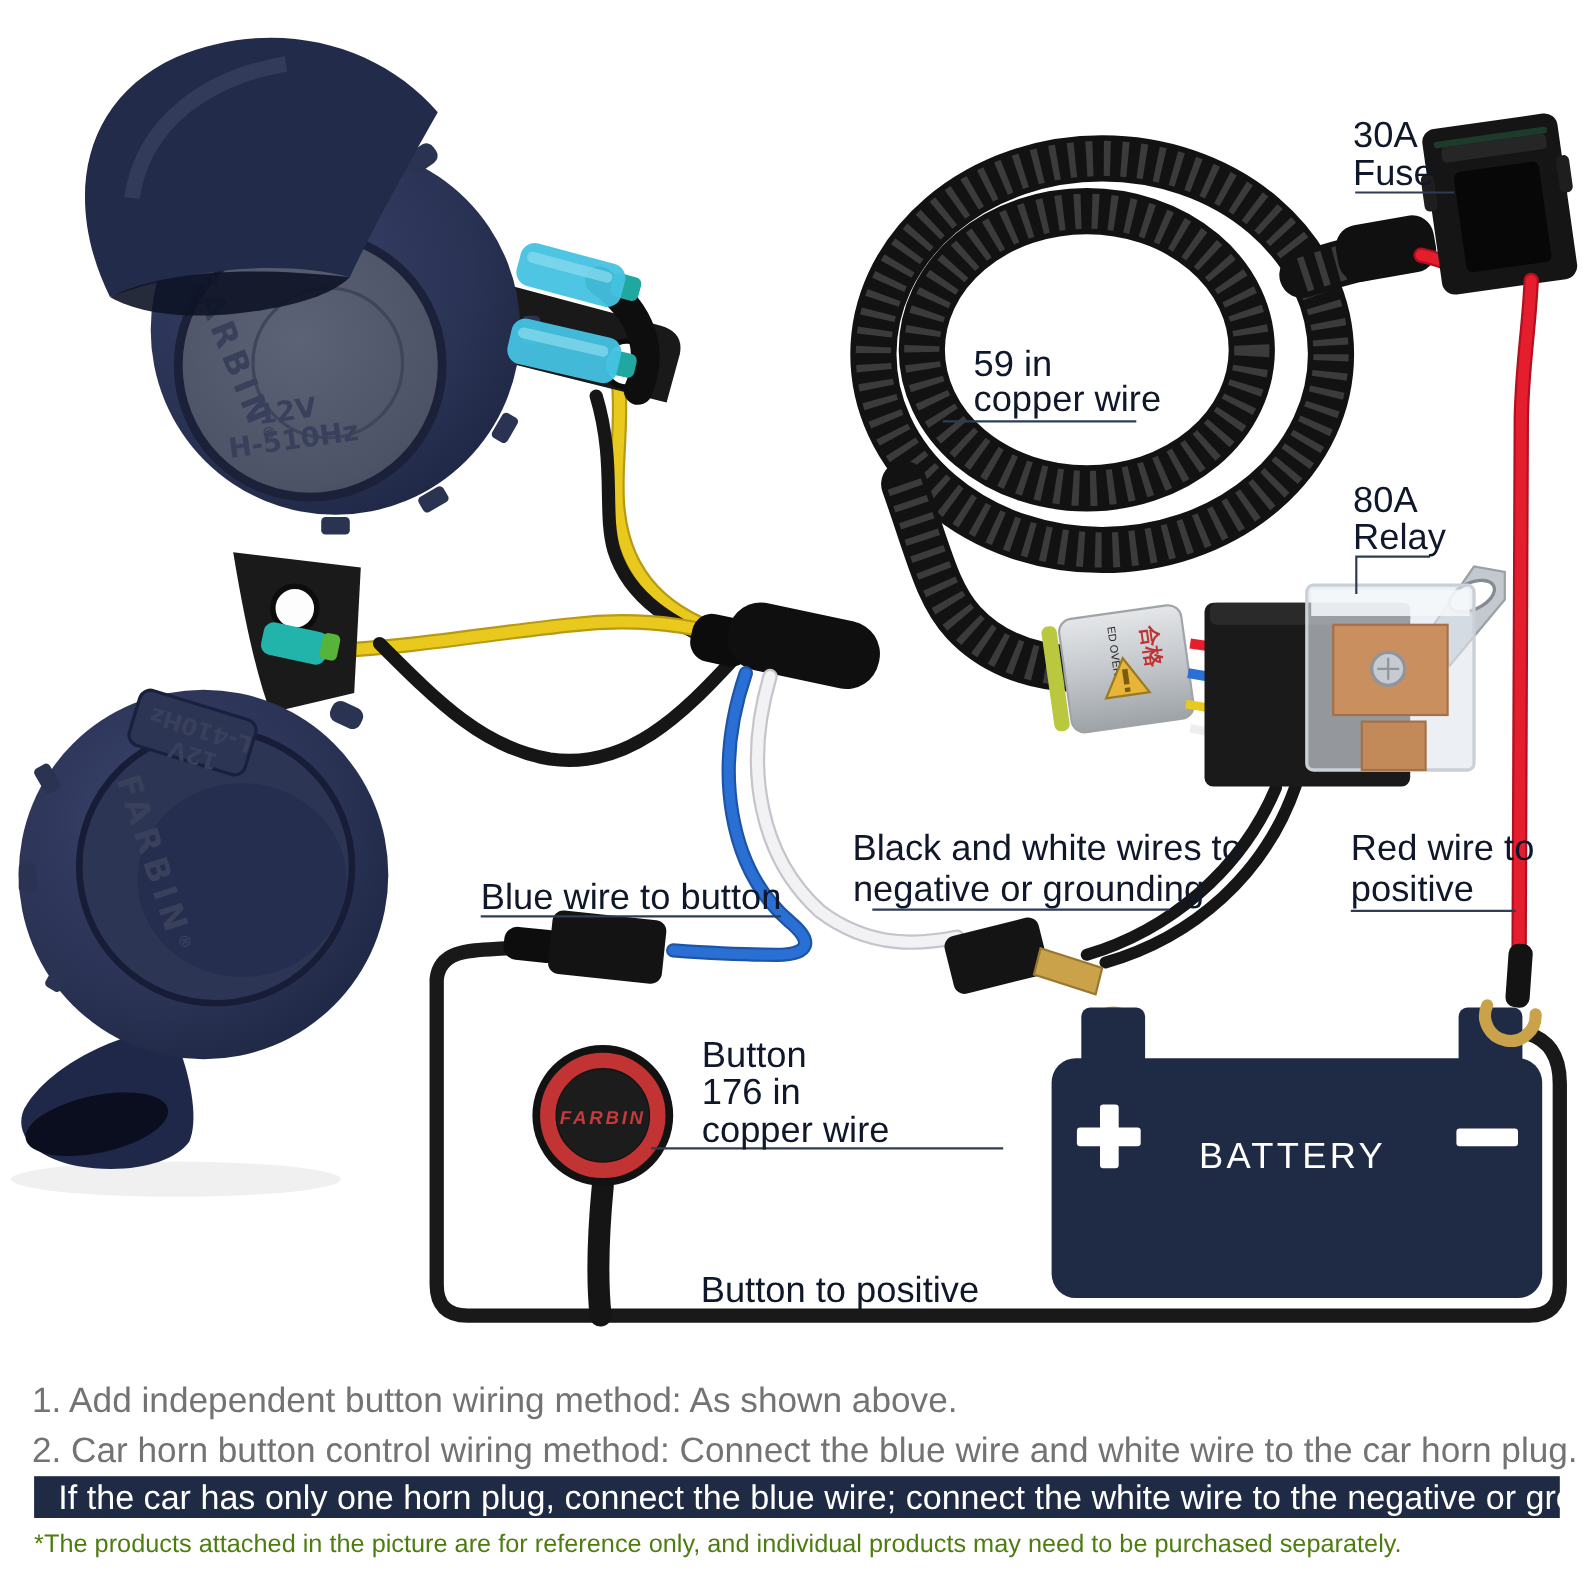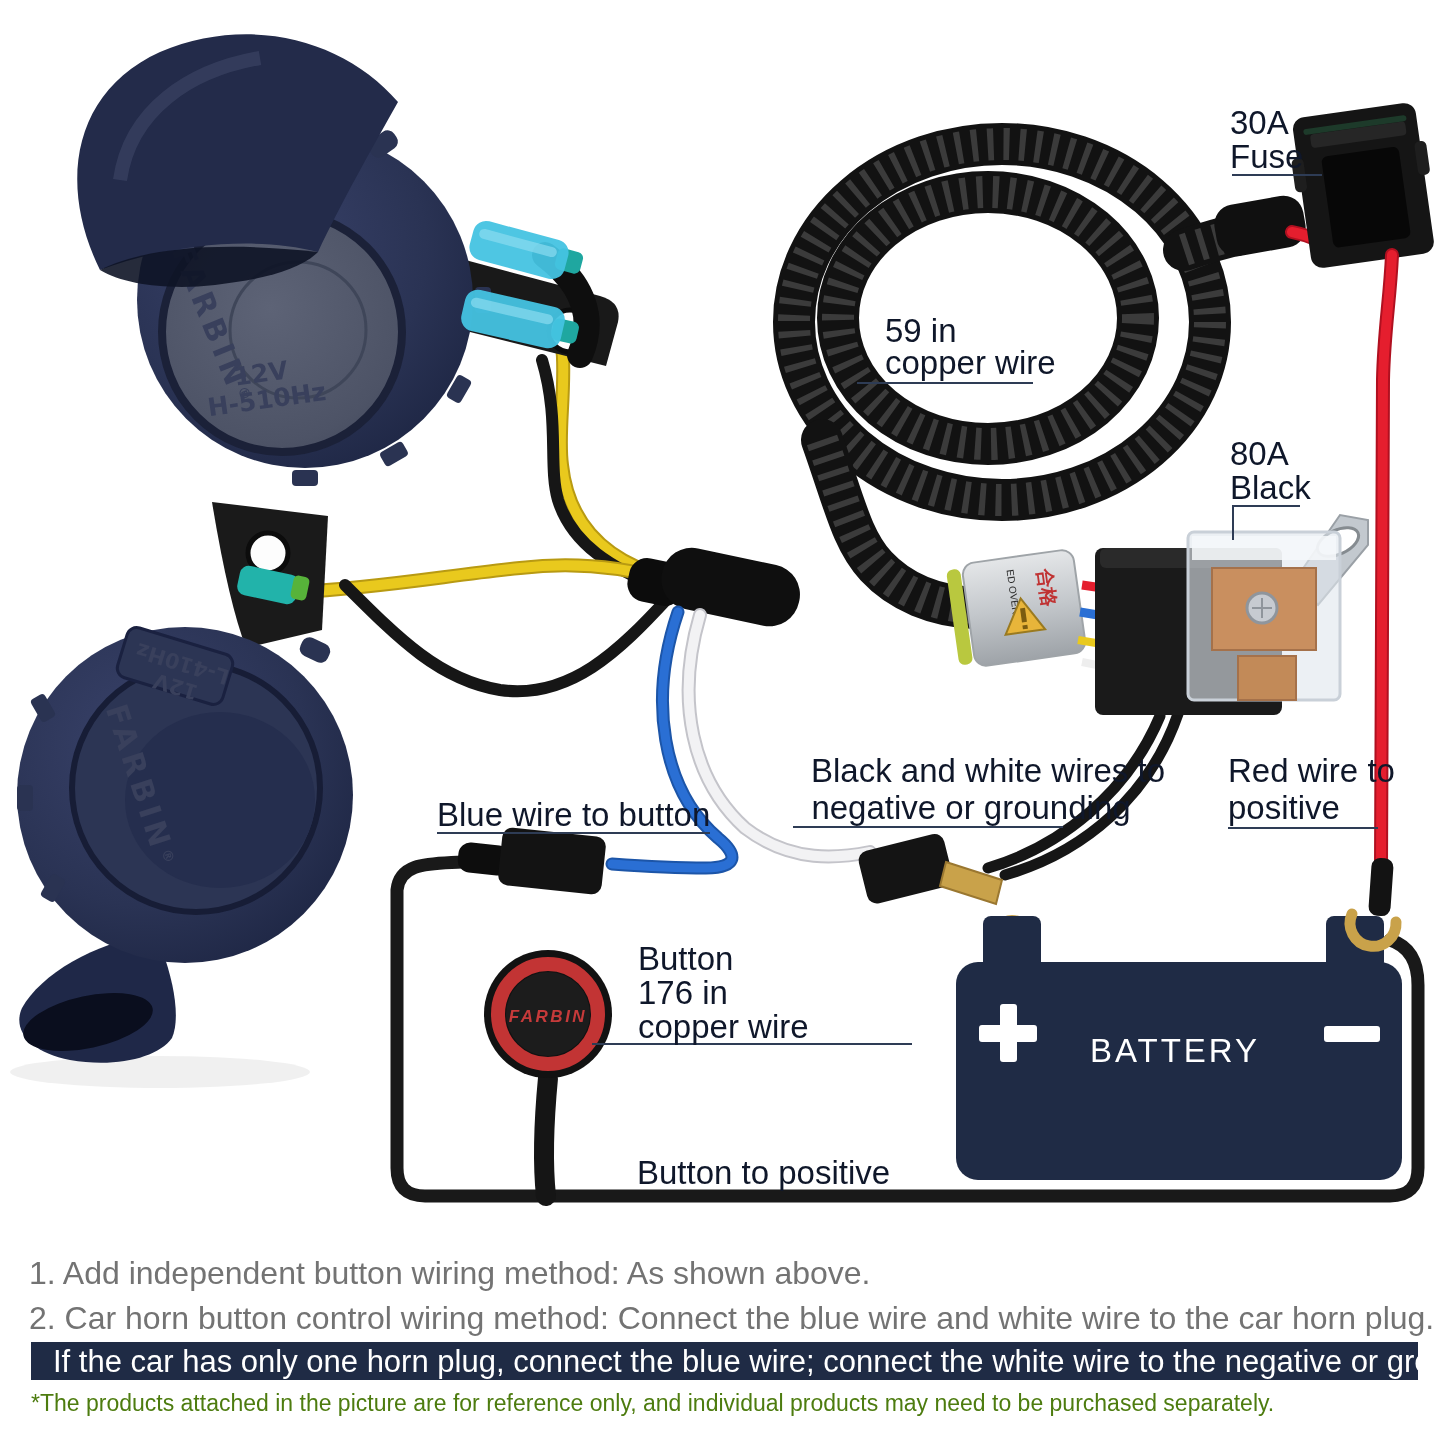--- a/index.html
+++ b/index.html
@@ -1,21 +1,21 @@
 <!DOCTYPE html>
 <html><head>
 <meta charset="utf-8">
 <style>
   html,body{margin:0;padding:0;background:#ffffff;}
   #stage{position:relative;width:1445px;height:1445px;background:#ffffff;overflow:hidden;
          font-family:"Liberation Sans",sans-serif;}
   #art{position:absolute;left:0;top:0;}
   .lbl{position:absolute;font-size:33px;color:#0f172a;line-height:34px;white-space:nowrap;}
   .lh37{line-height:37px;}
-  .ctr{text-align:center;margin-left:36px;}
+  .ctr{text-align:center;}
   .instr{position:absolute;left:29px;font-size:32px;color:#737373;white-space:nowrap;}
   .hl{position:absolute;left:31px;top:1342px;width:1387px;height:38px;background:#1f2b45;
       color:#ffffff;font-size:31px;line-height:39px;padding-left:22px;box-sizing:border-box;
       white-space:nowrap;}
   .foot{position:absolute;left:31px;top:1390px;font-size:23px;color:#4d7c0f;white-space:nowrap;}
   
   .tube{stroke:#121212;stroke-width:42;fill:none;stroke-linecap:round;}
   .tube-ribs{stroke:#3b3b3b;stroke-width:32;fill:none;stroke-dasharray:6 10;stroke-linecap:butt;}
   .ann{stroke:#2e3c55;stroke-width:2;fill:none;}
   .wire-black{stroke:#161616;fill:none;stroke-linecap:round;}
@@ -244,21 +244,21 @@
     <div>Fuse</div>
   </div>
 
   <div class="lbl" style="left:885px;top:315px;line-height:32px">
     <div>59 in</div>
     <div>copper wire</div>
   </div>
 
   <div class="lbl" style="left:1230px;top:437px">
     <div>80A</div>
-    <div>Black</div>
+    <div>Relay</div>
   </div>
 
   <div class="lbl" style="left:437px;top:798px">Blue wire to button</div>
 
   <div class="lbl lh37 ctr" style="left:775px;top:752px;width:320px">
     <div>Black and white wires to</div>
     <div>negative or grounding</div>
   </div>
 
   <div class="lbl lh37" style="left:1228px;top:752px">

